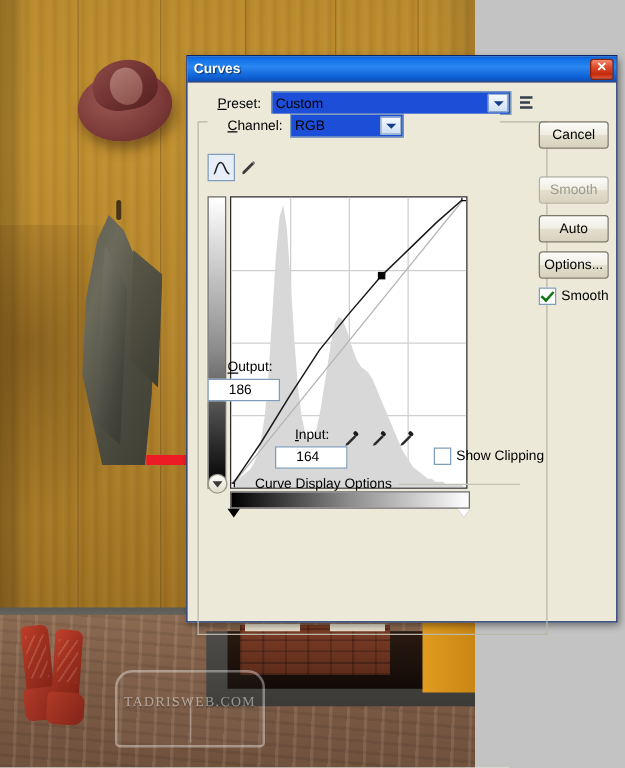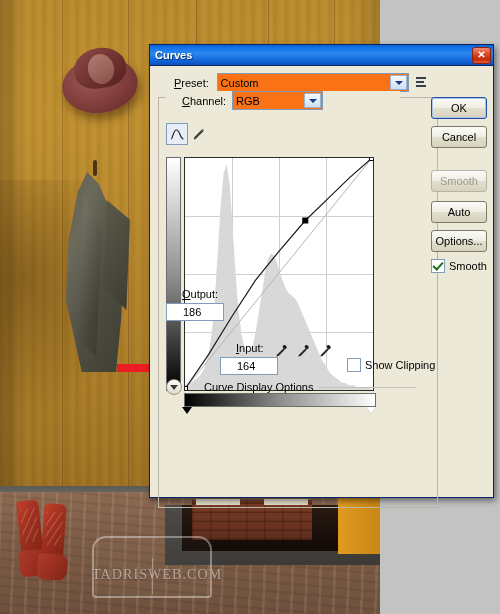--- a/index.html
+++ b/index.html
@@ -112,23 +112,23 @@
   #watermark .wm-book{
     position:absolute;inset:0;
     border:2px solid rgba(255,255,255,.75);
     border-radius:14px 14px 4px 4px;
     background:rgba(255,255,255,.06);
   }
   #watermark .wm-spine{
     position:absolute;left:50%;top:22px;bottom:4px;width:1px;background:rgba(255,255,255,.6);
   }
   #watermark .wm-text{
-    position:absolute;left:0;right:0;top:31px;text-align:center;
+    position:absolute;left:0;right:0;top:20px;text-align:center;
     color:rgba(255,255,255,.92);
-    font-size:14px;letter-spacing:1.1px;font-family:"Liberation Serif",serif;
+    font-size:11px;letter-spacing:1.1px;font-family:"Liberation Serif",serif;
     text-shadow:0 1px 1px rgba(0,0,0,.5);
   }
 
   
   .red-arrow{position:absolute;height:14px;}
   .red-arrow .shaft{position:absolute;left:0;top:4px;height:8px;background:#ed1c24;}
   .red-arrow .head{
     position:absolute;top:0;width:0;height:0;
     border-top:7px solid transparent;border-bottom:7px solid transparent;
     border-left:13px solid #ed1c24;
@@ -159,21 +159,21 @@
     color:#fff;font-size:10px;font-weight:bold;line-height:13px;text-align:center;
     cursor:pointer;
   }
   #dialog-body{position:relative;padding:7px 8px 0 8px;}
 
   
   .row{display:flex;align-items:center;}
   .lbl{font-size:11px;color:#000;padding-left:16px;}
   .u{text-decoration:underline;}
   .combo{
-    height:17px;background:#f97316;border:1px solid #7f9db9;
+    height:17px;background:#1d4ed8;border:1px solid #7f9db9;
     display:flex;align-items:center;font-size:11px;color:#000;
     padding-left:3px;position:relative;
   }
   .combo .arrowbox{
     position:absolute;right:1px;top:1px;width:15px;height:13px;
     background:linear-gradient(180deg,#f6f9fd,#cfdff2);
     border:1px solid #9cb4cc;border-radius:1px;
     display:flex;align-items:center;justify-content:center;
   }
   .combo .arrowbox i{
@@ -465,21 +465,20 @@
 
     <div id="cdo">
       <span class="expander">
           <i></i>
         </span>
       <span class="lbl">Curve Display Options</span>
       <span class="rule"></span>
     </div>
 
     <div id="btn-col">
-      <div class="btn primary">OK</div>
       <div class="btn">Cancel</div>
       <div class="btn disabled" style="margin-top:22px">Smooth</div>
       <div class="btn" style="margin-top:9px">Auto</div>
       <div class="btn">Options...</div>
       <label class="check">
         <span class="box on"></span>
         <span>Smooth</span>
       </label>
     </div>
 

